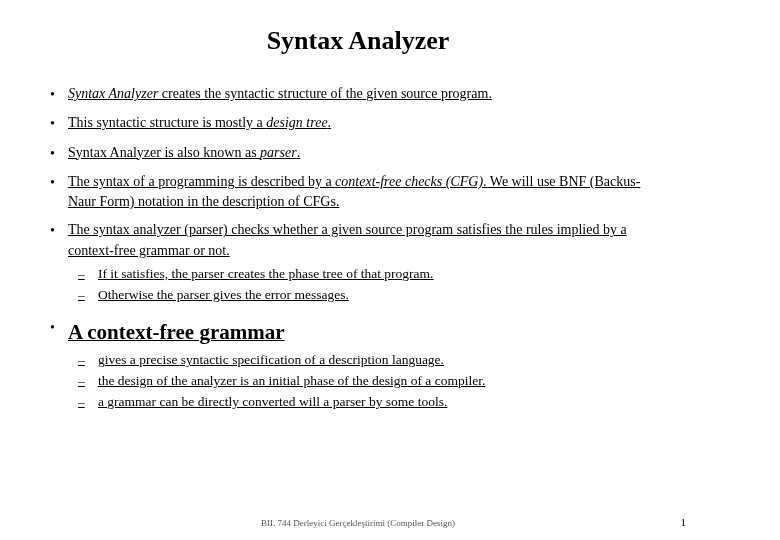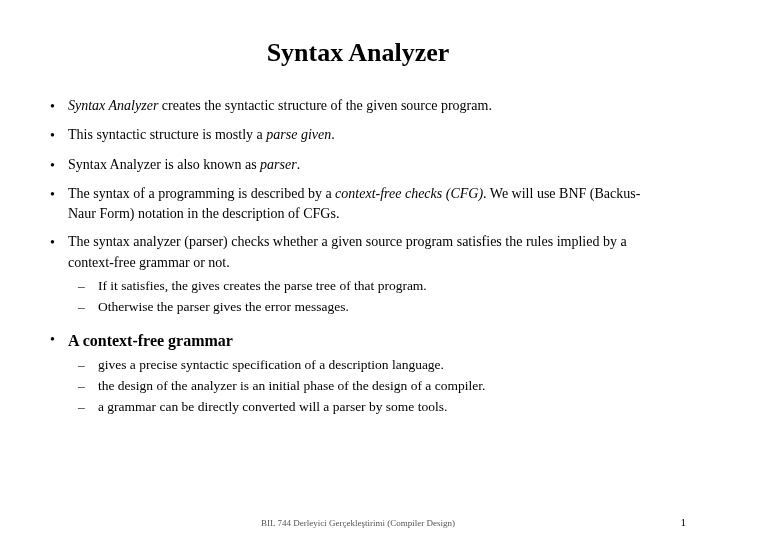--- a/index.html
+++ b/index.html
@@ -13,21 +13,21 @@
       height: 540px;
       background: #ffffff;
       font-family: 'Times New Roman', Times, serif;
       color: #000000;
       overflow: hidden;
     }
 
     .page {
       width: 716px;
       height: 540px;
-      padding: 38px 50px 20px 50px;
+      padding: 26px 50px 20px 50px;
       position: relative;
     }
 
     .title {
       text-align: center;
       font-size: 26px;
       font-weight: bold;
       margin-bottom: 28px;
       font-family: 'Times New Roman', Times, serif;
     }
@@ -47,20 +47,21 @@
     }
 
     .bullet-dot {
       min-width: 18px;
       margin-top: 1px;
       font-size: 14px;
     }
 
     .bullet-text {
       flex: 1;
+      text-decoration: underline;
     }
 
     .italic {
       font-style: italic;
     }
 
     .sub-list {
       list-style: none;
       margin: 4px 0 4px 0;
       padding: 0;
@@ -77,21 +78,21 @@
     .sub-dash {
       min-width: 20px;
       margin-left: 10px;
     }
 
     .sub-text {
       flex: 1;
     }
 
     .context-free-header {
-      font-size: 16px;
+      font-size: 21px;
       font-weight: bold;
       margin-bottom: 2px;
     }
 
     .footer {
       position: absolute;
       bottom: 12px;
       left: 0;
       right: 0;
       text-align: center;
@@ -118,21 +119,21 @@
     <li>
       <span class="bullet-dot">•</span>
       <span class="bullet-text">
         <span class="italic">Syntax Analyzer</span> creates the syntactic structure of the given source program.
       </span>
     </li>
 
     <li>
       <span class="bullet-dot">•</span>
       <span class="bullet-text">
-        This syntactic structure is mostly a <span class="italic">parse given</span>.
+        This syntactic structure is mostly a <span class="italic">design tree</span>.
       </span>
     </li>
 
     <li>
       <span class="bullet-dot">•</span>
       <span class="bullet-text">
         Syntax Analyzer is also known as <span class="italic">parser</span>.
       </span>
     </li>
 
@@ -143,21 +144,21 @@
       </span>
     </li>
 
     <li>
       <span class="bullet-dot">•</span>
       <span class="bullet-text">
         The syntax analyzer (parser) checks whether a given source program satisfies the rules implied by a context-free grammar or not.
         <ul class="sub-list">
           <li>
             <span class="sub-dash">–</span>
-            <span class="sub-text">If it satisfies, the gives creates the parse tree of that program.</span>
+            <span class="sub-text">If it satisfies, the parser creates the phase tree of that program.</span>
           </li>
           <li>
             <span class="sub-dash">–</span>
             <span class="sub-text">Otherwise the parser gives the error messages.</span>
           </li>
         </ul>
       </span>
     </li>
 
     <li>

